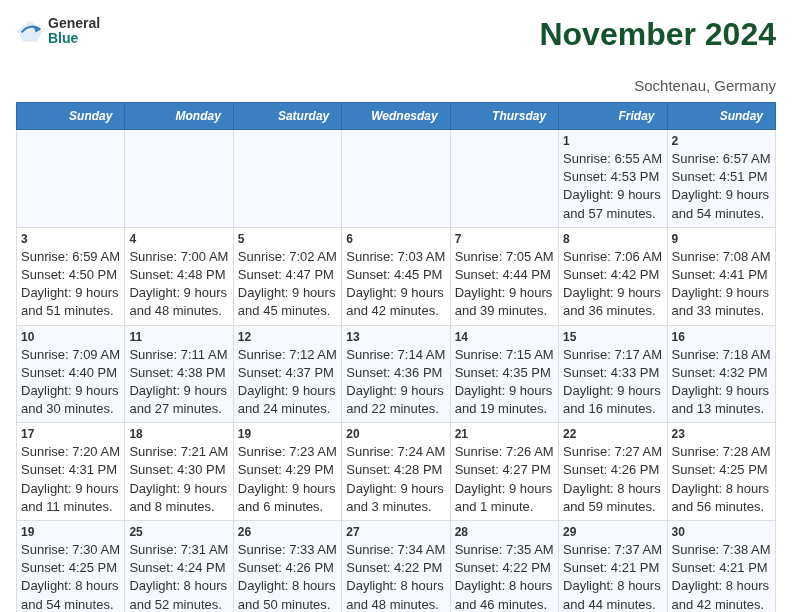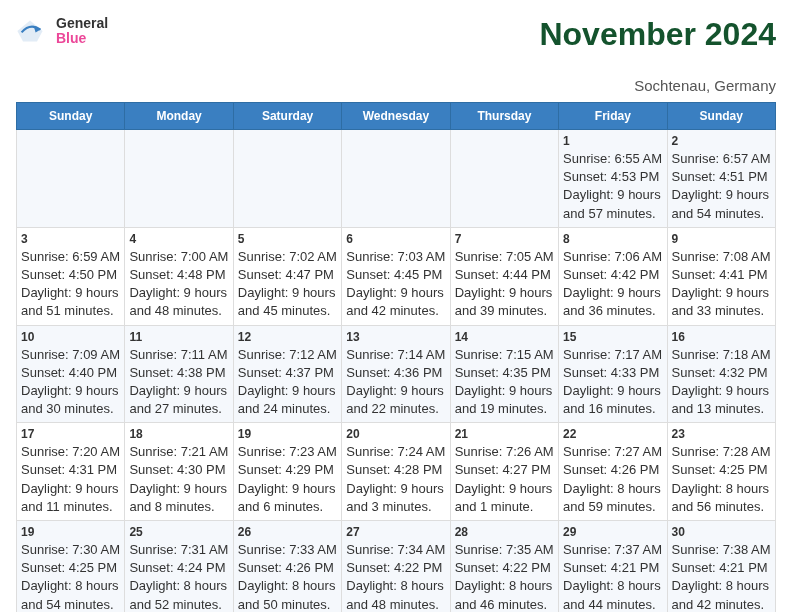--- a/index.html
+++ b/index.html
@@ -12,31 +12,31 @@
     }
     .header {
       display: flex;
       justify-content: space-between;
       align-items: flex-start;
       margin-bottom: 8px;
     }
     .logo {
       display: flex;
       align-items: center;
-      gap: 12px;
+      gap: 4px;
     }
     .logo-text {
       display: flex;
       flex-direction: column;
       font-size: 14px;
       font-weight: bold;
       line-height: 1.1;
     }
     .logo-text span:first-child { color: #333; }
-    .logo-text span:last-child { color: #ec4899; }
+    .logo-text span:last-child { color: #0f766e; }
     .logo-icon {
       width: 28px;
       height: 28px;
     }
     .title-block {
       text-align: right;
     }
     .title-block h1 {
       font-size: 32px;
       font-weight: bold;
@@ -52,22 +52,23 @@
       width: 100%;
       border-collapse: collapse;
       table-layout: fixed;
     }
     thead tr th {
       background-color: #3a7fc1;
       color: #fff;
       font-size: 12px;
       font-weight: bold;
       padding: 6px 12px;
-      text-align: center;
+      text-align: right;
       border: 1px solid #2e6da4;
+      font-style: italic;
     }
     tbody tr td {
       vertical-align: top;
       font-size: 10px;
       color: #333;
       padding: 4px;
       border: 1px solid #ddd;
       height: 80px;
       background: #fff;
     }

